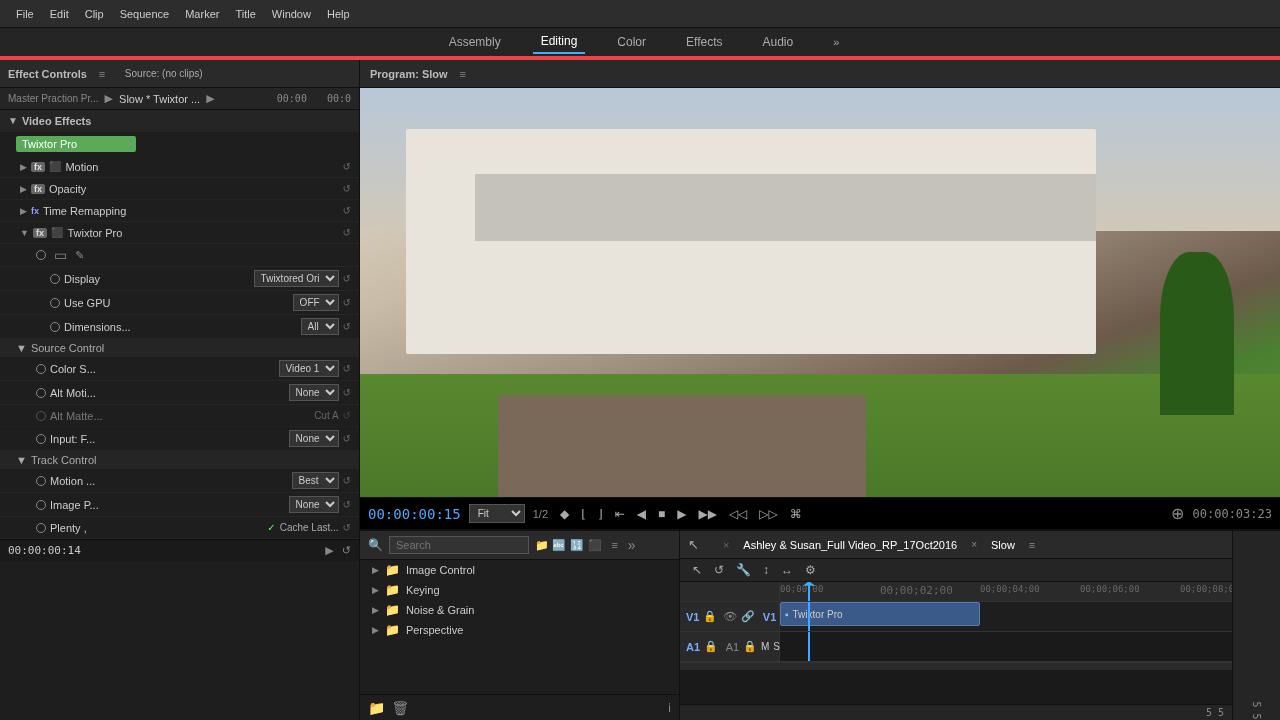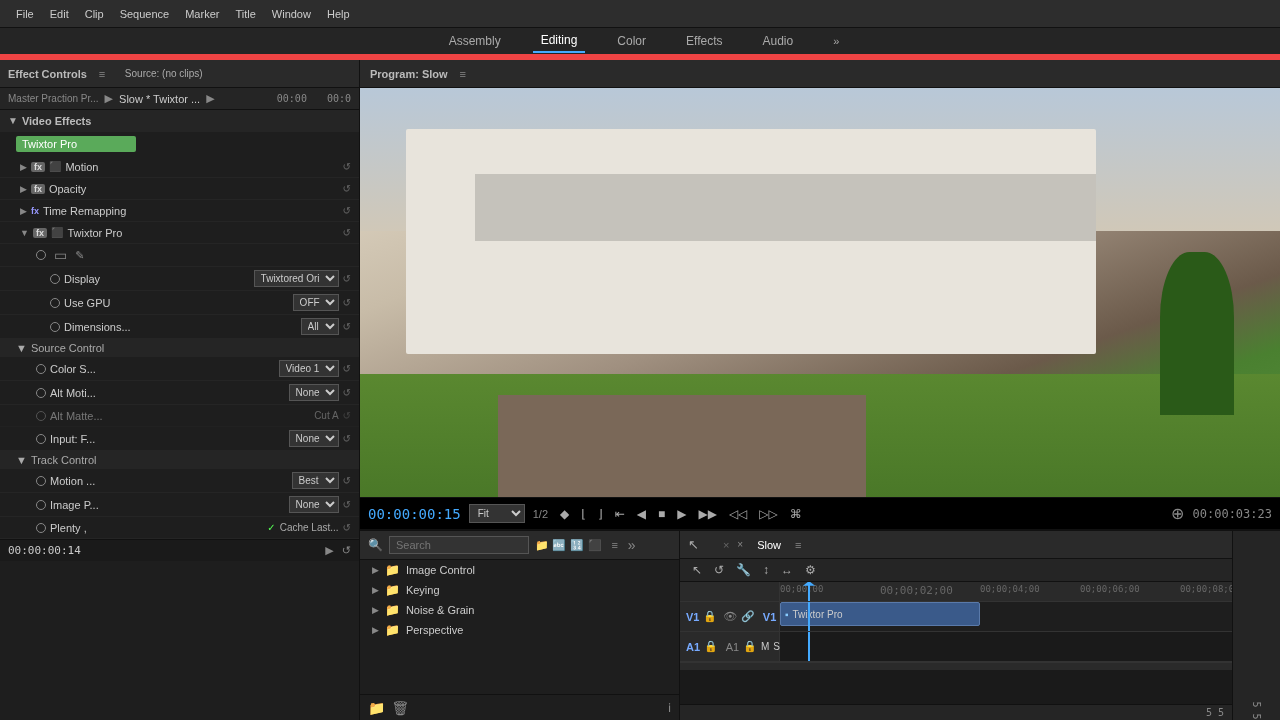--- a/index.html
+++ b/index.html
@@ -28,21 +28,21 @@
       color: #ccc;
     }
 
     
     .workspace-bar {
       background: #252525;
       height: 32px;
       display: flex;
       align-items: center;
       padding: 0 16px;
-      border-bottom: 6px solid #ef4444;
+      border-bottom: 4px solid #ef4444;
       justify-content: center;
       gap: 24px;
     }
     .ws-tab {
       color: #aaa;
       cursor: pointer;
       padding: 4px 8px;
       font-size: 12px;
     }
     .ws-tab.active {
@@ -765,20 +765,21 @@
         </div>
       </div>
 
       <div class="timeline-panel">
 
         <div class="timeline-header">
 
           <span style="color:#aaa; cursor:pointer; font-size:13px;">↖</span>
           <span style="margin-right:8px;"></span>
           <span style="color:#666; cursor:pointer;">×</span>
+          <span class="timeline-tab active">Ashley &amp; Susan_Full Video_RP_17Oct2016</span>
           <span class="timeline-tab-close">×</span>
           <span class="timeline-tab active">Slow</span>
           <span style="color:#888; cursor:pointer;">≡</span>
         </div>
 
 
         <div class="timeline-toolbar">
           <span class="tl-btn">↖</span>
           <span class="tl-btn">↺</span>
           <span class="tl-btn">🔧</span>

